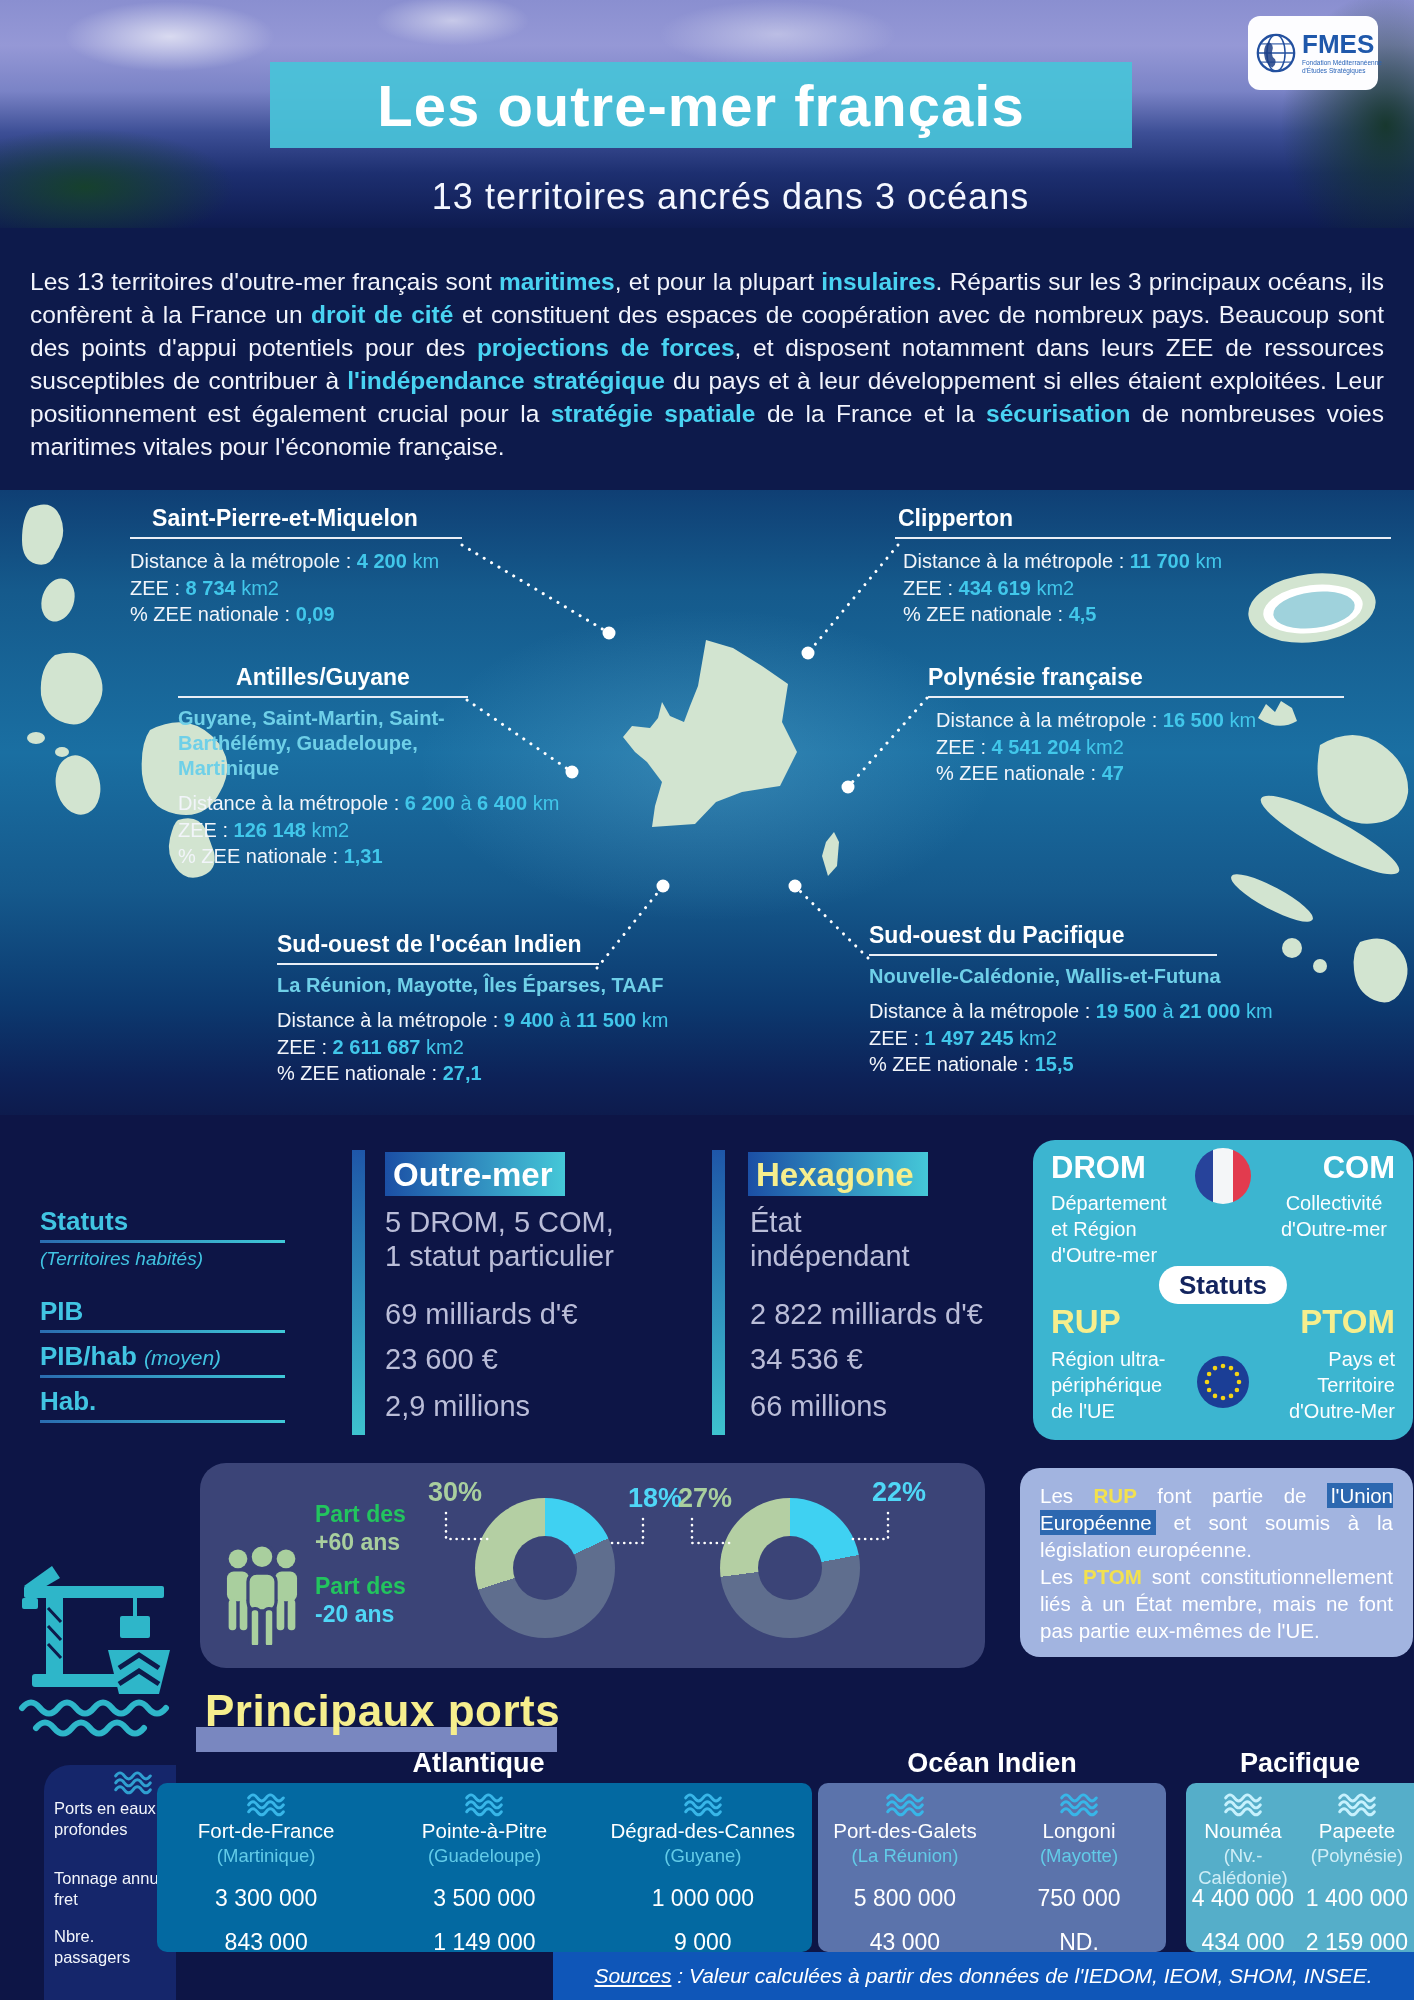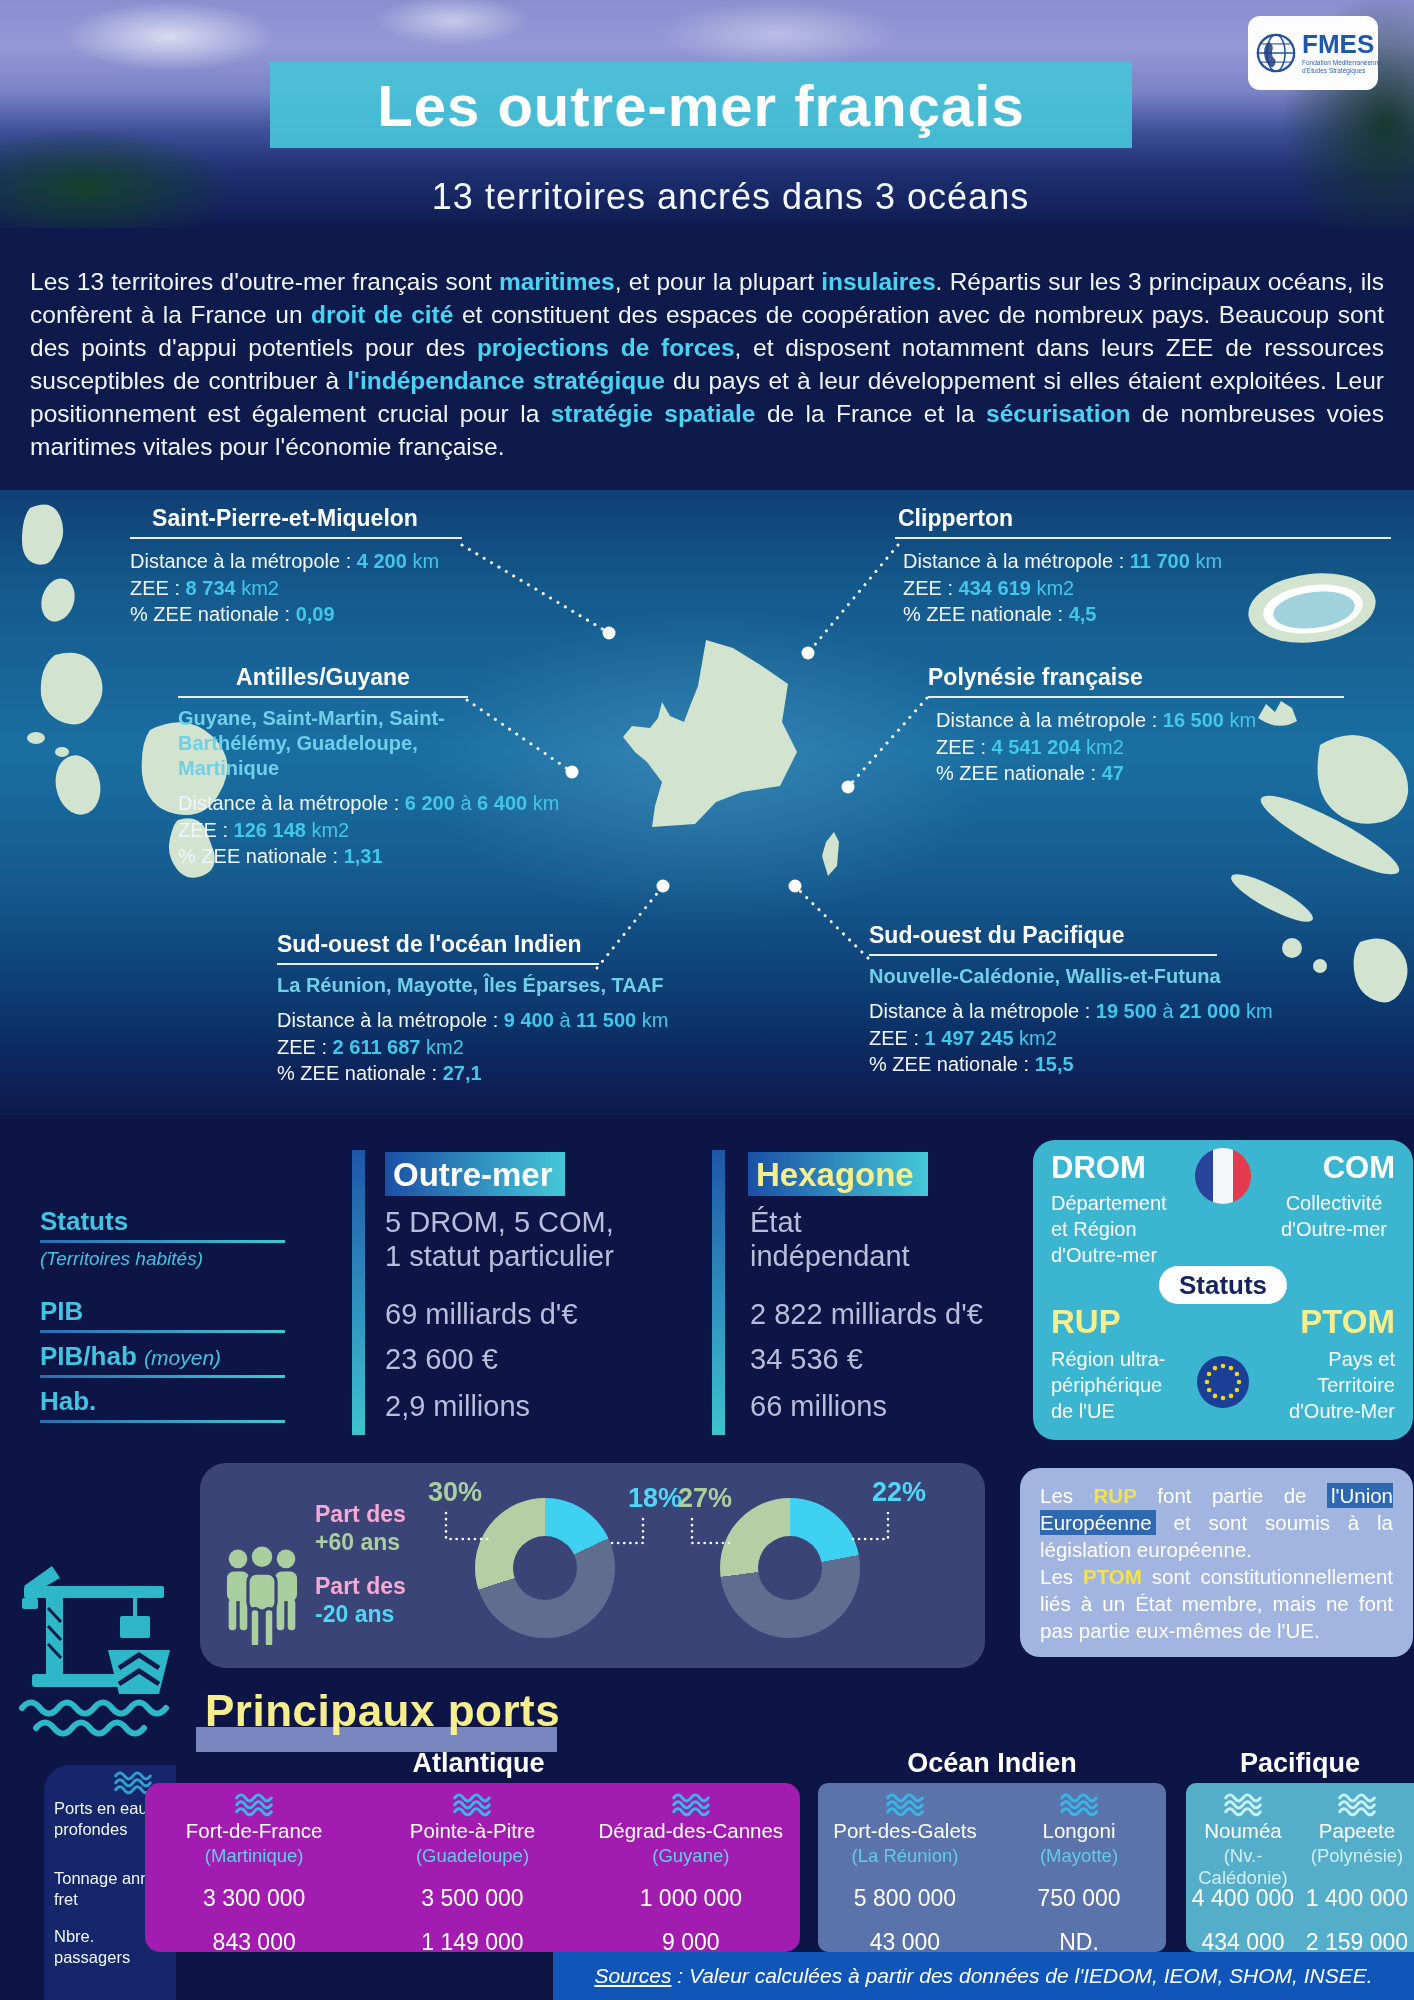--- a/index.html
+++ b/index.html
@@ -67,39 +67,39 @@
   #statuts-box .acro.y{color:#f6ee8d;font-size:33px;}
   #statuts-box .desc{position:absolute;font-size:20px;line-height:26px;color:#fdfeff;}
   #statuts-pill{position:absolute;left:50%;transform:translateX(-50%);top:126px;height:38px;
     background:#ffffff;border-radius:19px;padding:0 20px;display:flex;align-items:center;}
   #statuts-pill span{font-size:26px;font-weight:bold;color:#13245e;}
   #flag-fr{position:absolute;left:162px;top:8px;width:56px;height:56px;border-radius:50%;
     background:linear-gradient(90deg,#27439b 0 33%,#f4f6f8 33% 67%,#e23b4e 67% 100%);}
 
   
   #demo-panel{left:200px;top:1463px;width:785px;height:205px;background:#3b4477;border-radius:26px;}
-  .legend-line{position:absolute;font-size:23px;font-weight:bold;color:#f9a8d4;line-height:1;}
+  .legend-line{position:absolute;font-size:23px;font-weight:bold;color:#22c55e;line-height:1;}
   .legend-green{color:#a9cf9e;} .legend-cyan{color:#4fd7f7;}
   .donut{position:absolute;width:140px;height:140px;border-radius:50%;}
   .donut::after{content:"";position:absolute;inset:27%;border-radius:50%;background:#3b4477;}
   .donut-label{position:absolute;font-size:27px;font-weight:bold;line-height:1;}
 
   
   #eu-note{left:1020px;top:1468px;width:393px;height:189px;background:#a2b4e0;border-radius:20px;
     padding:14px 20px;}
   #eu-note p{margin:0;font-size:20.5px;line-height:27px;color:#ffffff;text-align:justify;}
   .seg-yb{color:#f3e14e;font-weight:bold;}
   .seg-box{background:#2d68b0;padding:1px 4px;}
 
   
   #ports-title{left:205px;top:1686px;font-size:44px;font-weight:bold;color:#f6ee8d;z-index:3;letter-spacing:.5px;}
   #ports-title-bar{left:196px;top:1727px;width:361px;height:25px;background:rgba(141,155,214,.85);z-index:2;}
   .group-header{position:absolute;top:1748px;font-size:27px;font-weight:bold;color:#ffffff;text-align:center;}
   .ports-panel{position:absolute;top:1783px;height:169px;border-radius:10px;display:flex;padding-top:6px;}
-  #panel-atlantique{left:145px;width:655px;background:#a21caf;border-radius:15px;}
+  #panel-atlantique{left:157px;width:655px;background:#0369a1;}
   #panel-indien{left:818px;width:348px;background:#5b73ab;}
   #panel-pacifique{left:1186px;width:228px;background:#55aec9;border-radius:10px 0 0 10px;}
   .port-col{flex:1;text-align:center;min-width:0;}
   .port-col .wave{width:46px;height:26px;margin:2px auto 2px;display:block;}
   .wave path{fill:none;stroke:#38b6e8;stroke-width:3.4;stroke-linecap:round;}
   #panel-pacifique .wave path{stroke:#c6f1fd;}
   #labels-wave .wave path{stroke:#2f9fd0;}
   .p-name{height:26px;font-size:20.5px;color:#ffffff;white-space:nowrap;}
   .p-terr{height:24px;font-size:18.5px;color:#62cbe8;}
   #panel-pacifique .p-terr{color:#cfeef7;}

